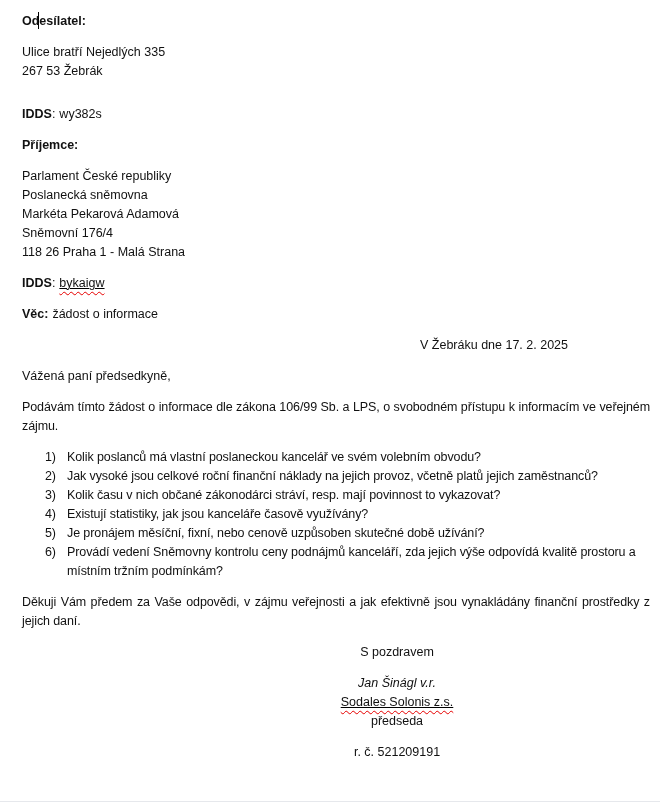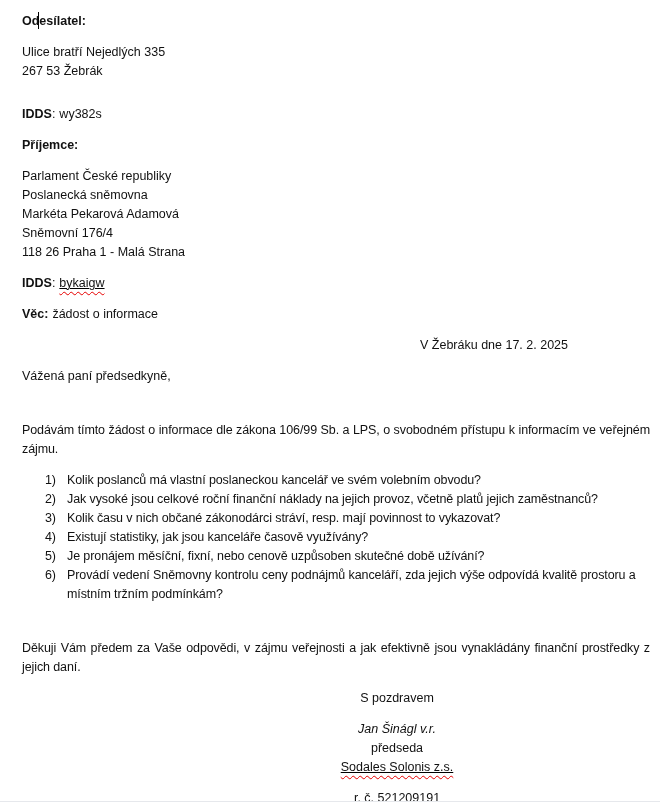--- a/index.html
+++ b/index.html
@@ -32,21 +32,20 @@
     text-decoration-thickness: 1px;
   }
   .u-wavy {
     text-decoration: underline wavy #e60000;
     text-decoration-thickness: 1px;
     text-underline-offset: 4px;
   }
   .para {
     text-align: justify;
     letter-spacing: -0.1px;
-    margin-top: 23px;
   }
   .date-line { margin-left: 398px; }
   .qlist { letter-spacing: -0.1px; }
   .q-row { display: flex; min-height: 19px; }
   .q-num { width: 22px; flex: 0 0 22px; margin-left: 23px; }
   .q-text { flex: 1; }
   .sig-block {
     margin-left: 225px;
     width: 300px;
     text-align: center;
@@ -137,20 +136,20 @@
   </div>
   <div class="gap"></div>
 
   <div class="para">Děkuji Vám předem za Vaše odpovědi, v zájmu veřejnosti a jak efektivně jsou vynakládány finanční prostředky z jejich daní.</div>
   <div class="gap"></div>
 
   <div class="sig-block">
     <div class="line">S pozdravem</div>
     <div class="gap"></div>
     <div class="line i">Jan Šinágl v.r.</div>
+    <div class="line"><span class="u-black"><span class="u-wavy">Sodales Solonis z.s.</span></span></div>
     <div class="line">předseda</div>
-    <div class="line"><span class="u-black"><span class="u-wavy">Sodales Solonis z.s.</span></span></div>
     <div class="gap"></div>
     <div class="line">r. č. 521209191</div>
   </div>
 
   <div class="page-edge"></div>
 </div>
 
 </body></html>

